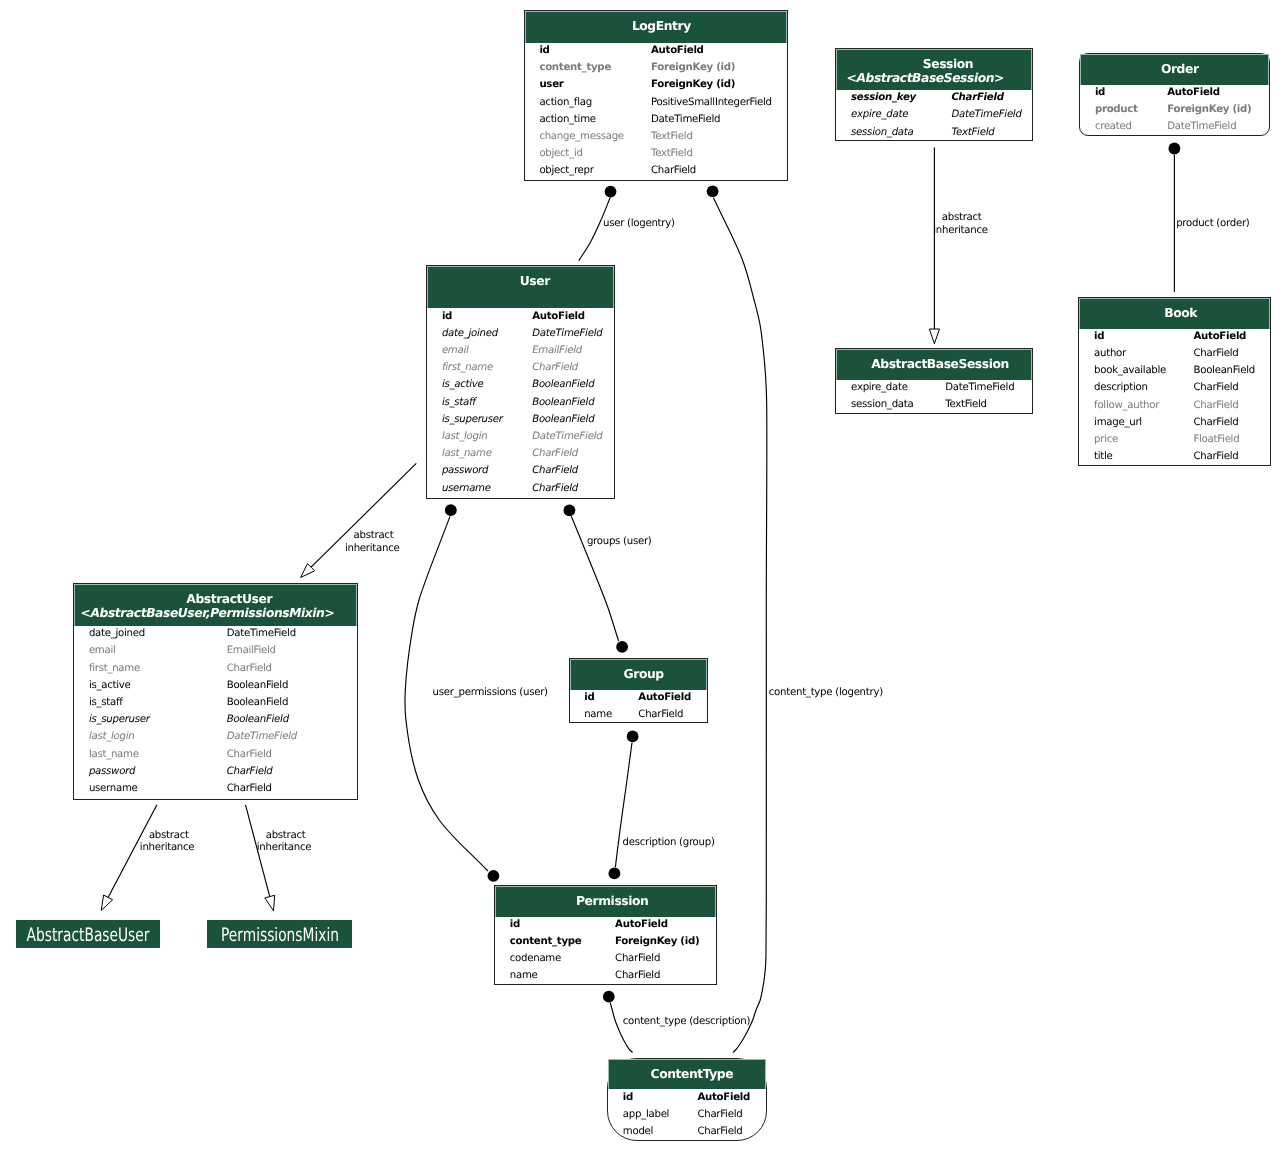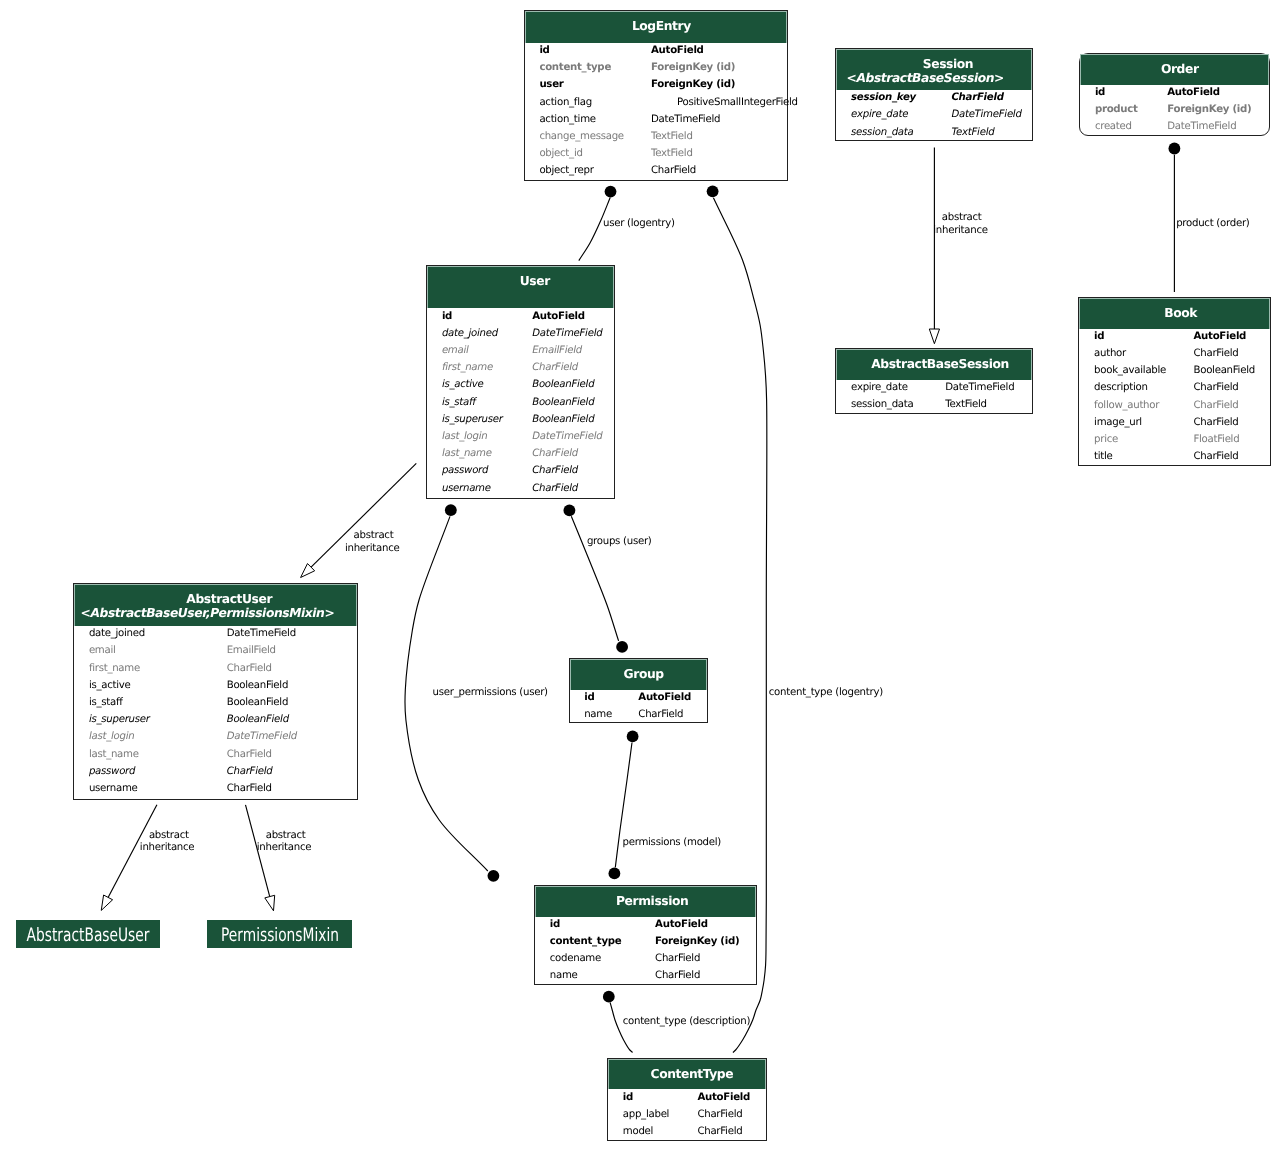--- a/index.html
+++ b/index.html
@@ -78,21 +78,21 @@
       </g>
       <g>
         <path d="M934.40,147.60 L934.40,329.00" fill="none" stroke="#000000" stroke-width="1.15"></path>
         <polygon points="934.40,343.70 929.30,329.00 939.50,329.00" fill="#ffffff" stroke="#000000" stroke-width="1.0" stroke-linejoin="miter"></polygon>
       </g>
     </svg>
 <div class="elabel" style="left: 603px; top: 217.6px;">user (logentry)</div>
     <div class="elabel" style="left: 768.8px; top: 686.5px;">content_type (logentry)</div>
     <div class="elabel" style="left: 432.6px; top: 686.5px;">user_permissions (user)</div>
     <div class="elabel" style="left: 586.9px; top: 536.3px;">groups (user)</div>
-    <div class="elabel" style="left: 622.5px; top: 836.5px;">permissions (model)</div>
+    <div class="elabel" style="left: 622.5px; top: 836.5px;">description (group)</div>
     <div class="elabel" style="left: 622.7px; top: 1015.6px;">content_type (description)</div>
     <div class="elabel" style="left: 1176.2px; top: 218.4px;">product (order)</div>
     <div class="elabel" style="left: 373.5px; top: 529.6px; transform: translateX(-50%);">abstract</div>
     <div class="elabel" style="left: 372.2px; top: 542.6px; transform: translateX(-50%);">inheritance</div>
     <div class="elabel" style="left: 168.8px; top: 829.6px; transform: translateX(-50%);">abstract</div>
     <div class="elabel" style="left: 167.1px; top: 842.2px; transform: translateX(-50%);">inheritance</div>
     <div class="elabel" style="left: 285.6px; top: 829.6px; transform: translateX(-50%);">abstract</div>
     <div class="elabel" style="left: 284px; top: 842.2px; transform: translateX(-50%);">inheritance</div>
     <div class="elabel" style="left: 961.7px; top: 211.8px; transform: translateX(-50%);">abstract</div>
     <div class="elabel" style="left: 960.5px; top: 224.5px; transform: translateX(-50%);">inheritance</div>
@@ -101,21 +101,21 @@
         <div class="etitle" style="transform: translateX(5.55px); top: 6.95px;">LogEntry</div>
       </div>
       <div class="entity-body">
         <div class="frow b" style="top: -0.8px; left: 14.7px;">id</div>
         <div class="frow b" style="top: -0.8px; left: 126.3px;">AutoField</div>
         <div class="frow bg" style="top: 16.4px; left: 14.7px;">content_type</div>
         <div class="frow bg" style="top: 16.4px; left: 126.3px;">ForeignKey (id)</div>
         <div class="frow b" style="top: 33.6px; left: 14.7px;">user</div>
         <div class="frow b" style="top: 33.6px; left: 126.3px;">ForeignKey (id)</div>
         <div class="frow " style="top: 50.8px; left: 14.7px;">action_flag</div>
-        <div class="frow " style="top: 50.8px; left: 126.3px; margin-left: 26px;">PositiveSmallIntegerField</div>
+        <div class="frow " style="top: 50.8px; left: 126.3px;">PositiveSmallIntegerField</div>
         <div class="frow " style="top: 68px; left: 14.7px;">action_time</div>
         <div class="frow " style="top: 68px; left: 126.3px;">DateTimeField</div>
         <div class="frow g" style="top: 85.2px; left: 14.7px;">change_message</div>
         <div class="frow g" style="top: 85.2px; left: 126.3px;">TextField</div>
         <div class="frow g" style="top: 102.4px; left: 14.7px;">object_id</div>
         <div class="frow g" style="top: 102.4px; left: 126.3px;">TextField</div>
         <div class="frow " style="top: 119.6px; left: 14.7px;">object_repr</div>
         <div class="frow " style="top: 119.6px; left: 126.3px;">CharField</div>
       </div>
     </div>
@@ -181,36 +181,36 @@
       <div class="entity-head" style="height: 30.7px;">
         <div class="etitle" style="transform: translateX(5.25px); top: 6.95px; text-align: center;">Group</div>
       </div>
       <div class="entity-body">
         <div class="frow b" style="top: -0.8px; left: 14.7px;">id</div>
         <div class="frow b" style="top: -0.8px; left: 68.8px;">AutoField</div>
         <div class="frow " style="top: 16.4px; left: 14.7px;">name</div>
         <div class="frow " style="top: 16.4px; left: 68.8px;">CharField</div>
       </div>
     </div>
-    <div class="entity" style="left: 494.1px; top: 885px; width: 222.7px; height: 99.8px; margin-left: 40px;">
+    <div class="entity" style="left: 494.1px; top: 885px; width: 222.7px; height: 99.8px;">
       <div class="entity-head" style="height: 30.6px;">
         <div class="etitle" style="transform: translateX(6.75px); top: 6.95px;">Permission</div>
       </div>
       <div class="entity-body">
         <div class="frow b" style="top: -0.8px; left: 14.7px;">id</div>
         <div class="frow b" style="top: -0.8px; left: 120px;">AutoField</div>
         <div class="frow b" style="top: 16.4px; left: 14.7px;">content_type</div>
         <div class="frow b" style="top: 16.4px; left: 120px;">ForeignKey (id)</div>
         <div class="frow " style="top: 33.6px; left: 14.7px;">codename</div>
         <div class="frow " style="top: 33.6px; left: 120px;">CharField</div>
         <div class="frow " style="top: 50.8px; left: 14.7px;">name</div>
         <div class="frow " style="top: 50.8px; left: 120px;">CharField</div>
       </div>
     </div>
-    <div class="entity" style="left: 607.1px; top: 1057.7px; width: 159.5px; height: 83.6px;">
+    <div class="entity" style="left: 607.1px; top: 1057.7px; width: 159.5px; height: 83.6px; border-radius: 30px;">
       <div class="entity-head" style="height: 30.7px;">
         <div class="etitle" style="transform: translateX(5.05px); top: 6.95px;">ContentType</div>
       </div>
       <div class="entity-body">
         <div class="frow b" style="top: -0.8px; left: 14.7px;">id</div>
         <div class="frow b" style="top: -0.8px; left: 89.3px;">AutoField</div>
         <div class="frow " style="top: 16.4px; left: 14.7px;">app_label</div>
         <div class="frow " style="top: 16.4px; left: 89.3px;">CharField</div>
         <div class="frow " style="top: 33.6px; left: 14.7px;">model</div>
         <div class="frow " style="top: 33.6px; left: 89.3px;">CharField</div>

